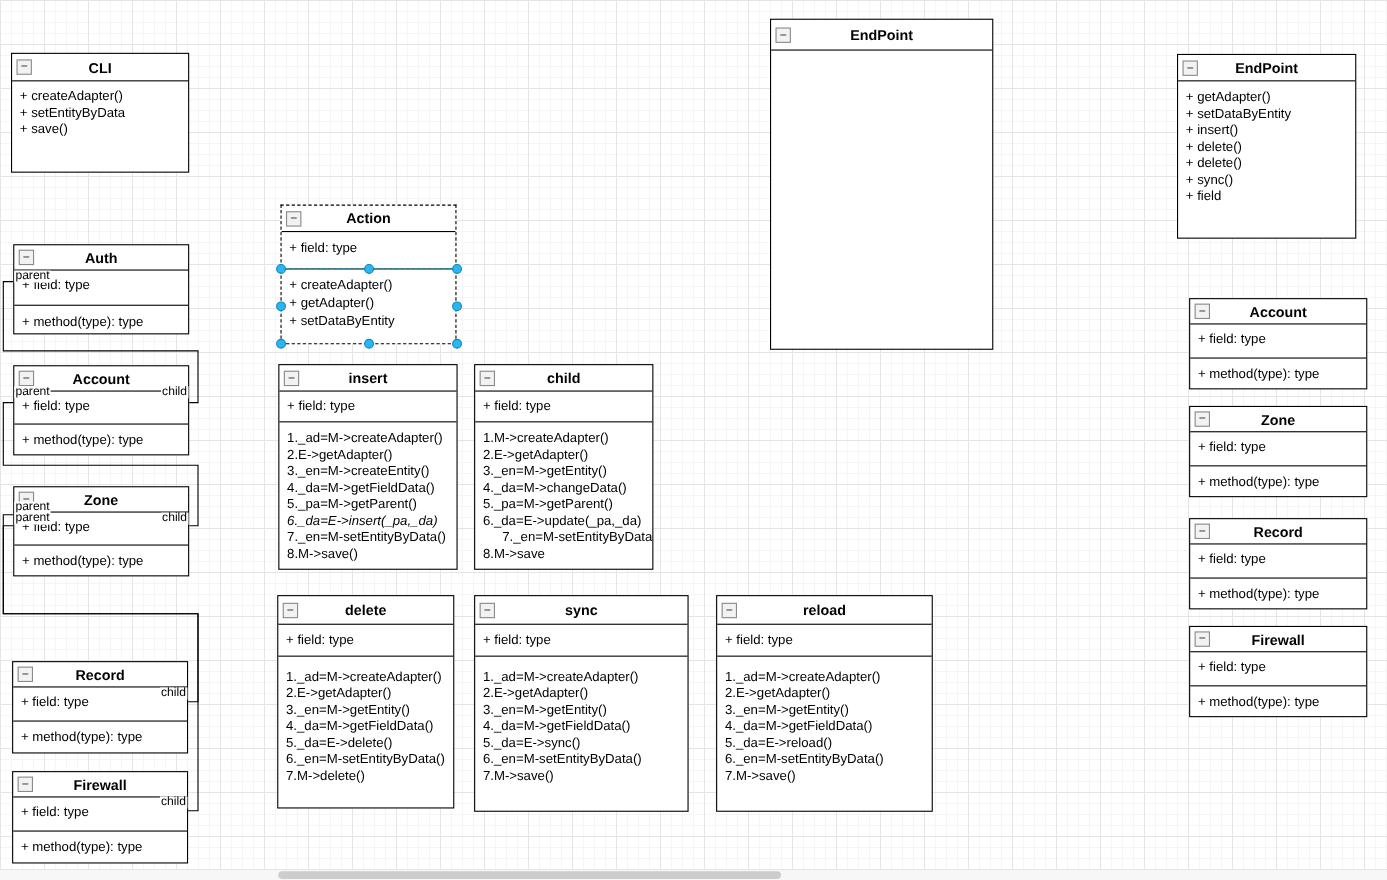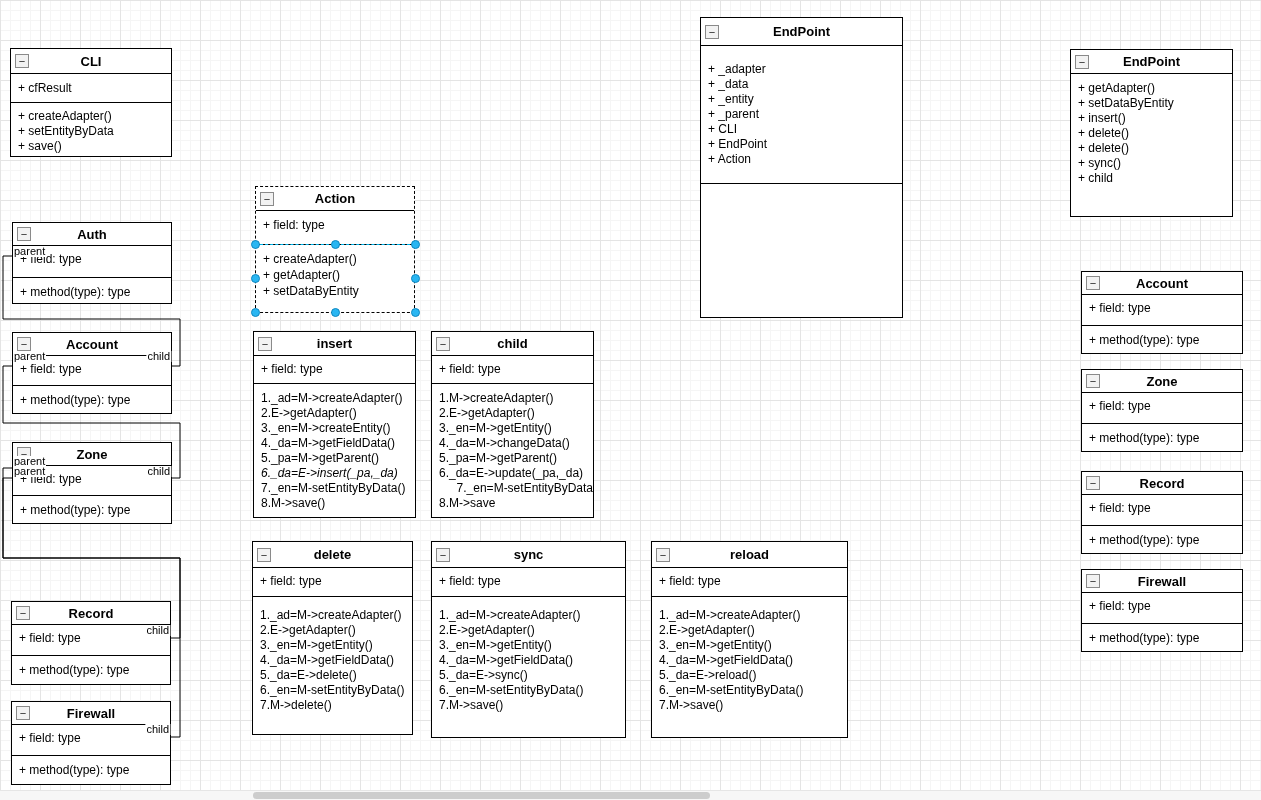--- a/index.html
+++ b/index.html
@@ -46,23 +46,20 @@
       <polyline points="172,478 180,478 180,423 3,423 3,366 12,366" fill="none" stroke="#000000" stroke-width="1"></polyline>
       <polyline points="170,638 180,638 180,558 3,558 3,468 12,468" fill="none" stroke="#000000" stroke-width="1"></polyline>
       <polyline points="170,737 180,737 180,558 3,558 3,478 12,478" fill="none" stroke="#000000" stroke-width="1"></polyline>
     </svg>
   <div id="boxes-layer">
       <div class="uml-class" style="left: 10px; top: 48px; width: 162px; height: 109px;">
         <div class="uml-title" style="height: 25px;">
           <span class="collapse">−</span>
           <span class="title-text">CLI</span>
         </div>
-        <div class="uml-attrs" style="height: 29px; padding-top: 7px;">
-          <div class="row" style="line-height: 15px;">+ cfResult</div>
-        </div>
         <div class="uml-methods" style="height: 53px; padding-top: 6px;">
           <div class="row" style="line-height: 15px;">+ createAdapter()</div>
           <div class="row" style="line-height: 15px;">+ setEntityByData</div>
           <div class="row" style="line-height: 15px;">+ save()</div>
         </div>
       </div>
       <div class="uml-class" style="left: 12px; top: 222px; width: 160px; height: 82px;">
         <div class="uml-title" style="height: 23px;">
           <span class="collapse">−</span>
           <span class="title-text">Auth</span>
@@ -225,44 +222,35 @@
           <div class="row" style="line-height: 15px;">4._da=M-&gt;getFieldData()</div>
           <div class="row" style="line-height: 15px;">5._da=E-&gt;reload()</div>
           <div class="row" style="line-height: 15px;">6._en=M-setEntityByData()</div>
           <div class="row" style="line-height: 15px;">7.M-&gt;save()</div>
         </div>
       </div>
       <div class="uml-class" style="left: 700px; top: 17px; width: 203px; height: 301px;">
         <div class="uml-title" style="height: 28px;">
           <span class="collapse">−</span>
           <span class="title-text">EndPoint</span>
-        </div>
-        <div class="uml-attrs" style="height: 138px; padding-top: 16px;">
-          <div class="row" style="line-height: 15px;">+ _adapter</div>
-          <div class="row" style="line-height: 15px;">+ _data</div>
-          <div class="row" style="line-height: 15px;">+ _entity</div>
-          <div class="row" style="line-height: 15px;">+ _parent</div>
-          <div class="row" style="line-height: 15px;">+ CLI</div>
-          <div class="row" style="line-height: 15px;">+ EndPoint</div>
-          <div class="row" style="line-height: 15px;">+ Action</div>
         </div>
       </div>
       <div class="uml-class" style="left: 1070px; top: 49px; width: 163px; height: 168px;">
         <div class="uml-title" style="height: 24px;">
           <span class="collapse">−</span>
           <span class="title-text">EndPoint</span>
         </div>
         <div class="uml-methods" style="height: 113px; padding-top: 7px;">
           <div class="row" style="line-height: 15px;">+ getAdapter()</div>
           <div class="row" style="line-height: 15px;">+ setDataByEntity</div>
           <div class="row" style="line-height: 15px;">+ insert()</div>
           <div class="row" style="line-height: 15px;">+ delete()</div>
           <div class="row" style="line-height: 15px;">+ delete()</div>
           <div class="row" style="line-height: 15px;">+ sync()</div>
-          <div class="row" style="line-height: 15px;">+ child</div>
+          <div class="row" style="line-height: 15px;">+ field</div>
         </div>
       </div>
       <div class="uml-class" style="left: 1081px; top: 271px; width: 162px; height: 83px;">
         <div class="uml-title" style="height: 23px;">
           <span class="collapse">−</span>
           <span class="title-text">Account</span>
         </div>
         <div class="uml-attrs" style="height: 31px; padding-top: 6px;">
           <div class="row" style="line-height: 15px;">+ field: type</div>
         </div>

